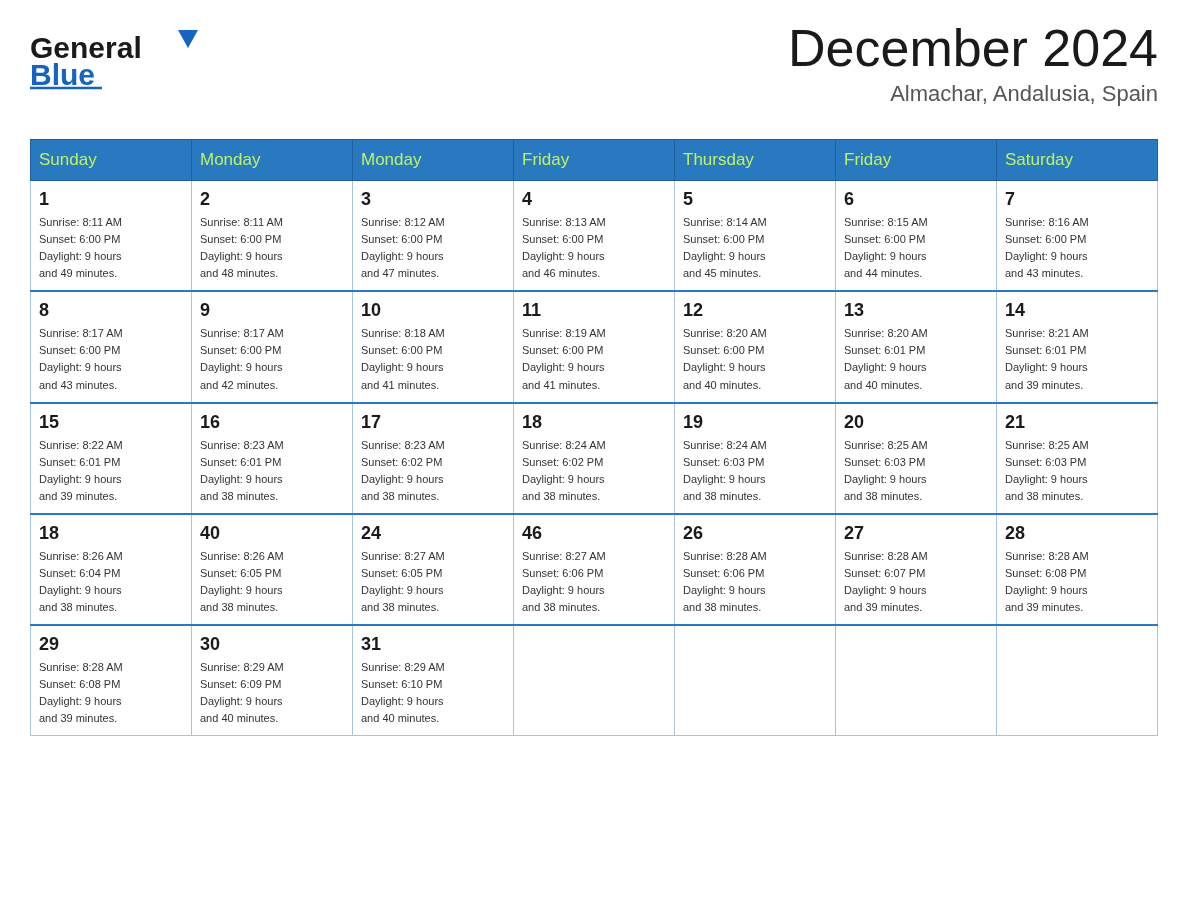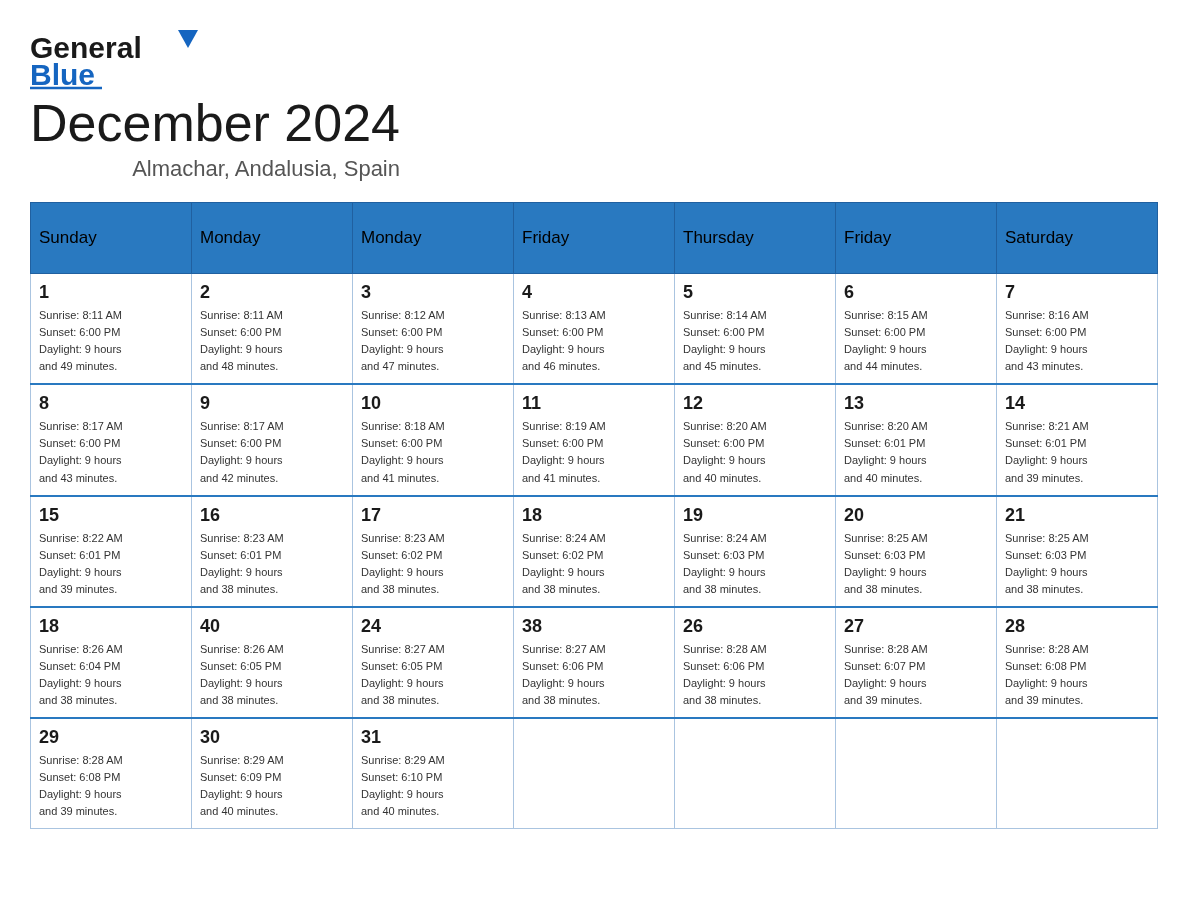--- a/index.html
+++ b/index.html
@@ -7,22 +7,21 @@
       font-family: Arial, sans-serif;
       background: #fff;
       padding: 20px 30px;
       width: 1188px;
       min-height: 918px;
     }
     .header {
       display: flex;
       justify-content: space-between;
       align-items: flex-start;
-      margin-bottom: 20px;
-      flex-direction: column;
+      margin-bottom: 32px;
     }
     .logo {
       display: flex;
       flex-direction: column;
       align-items: flex-start;
     }
     .title-block {
       text-align: right;
     }
     .month-title {
@@ -37,24 +36,24 @@
       margin-top: 4px;
     }
     
     .calendar-table {
       width: 100%;
       border-collapse: collapse;
       border: 1px solid #2979c0;
     }
     .calendar-table th {
       background-color: #2979c0;
-      color: #000000;
+      color: #bef264;
       font-size: 17px;
       font-weight: normal;
-      padding: 25px 8px;
+      padding: 10px 8px;
       text-align: left;
       border: 1px solid #2060a0;
     }
     .calendar-table td {
       vertical-align: top;
       padding: 8px 8px;
       border: 1px solid #aac4e0;
       width: calc(100%/7);
       min-height: 110px;
     }
@@ -209,21 +208,21 @@
         </td>
         <td>
           <span class="day-number">40</span>
           <div class="day-info">Sunrise: 8:26 AM<br>Sunset: 6:05 PM<br>Daylight: 9 hours<br>and 38 minutes.</div>
         </td>
         <td>
           <span class="day-number">24</span>
           <div class="day-info">Sunrise: 8:27 AM<br>Sunset: 6:05 PM<br>Daylight: 9 hours<br>and 38 minutes.</div>
         </td>
         <td>
-          <span class="day-number">38</span>
+          <span class="day-number">46</span>
           <div class="day-info">Sunrise: 8:27 AM<br>Sunset: 6:06 PM<br>Daylight: 9 hours<br>and 38 minutes.</div>
         </td>
         <td>
           <span class="day-number">26</span>
           <div class="day-info">Sunrise: 8:28 AM<br>Sunset: 6:06 PM<br>Daylight: 9 hours<br>and 38 minutes.</div>
         </td>
         <td>
           <span class="day-number">27</span>
           <div class="day-info">Sunrise: 8:28 AM<br>Sunset: 6:07 PM<br>Daylight: 9 hours<br>and 39 minutes.</div>
         </td>

